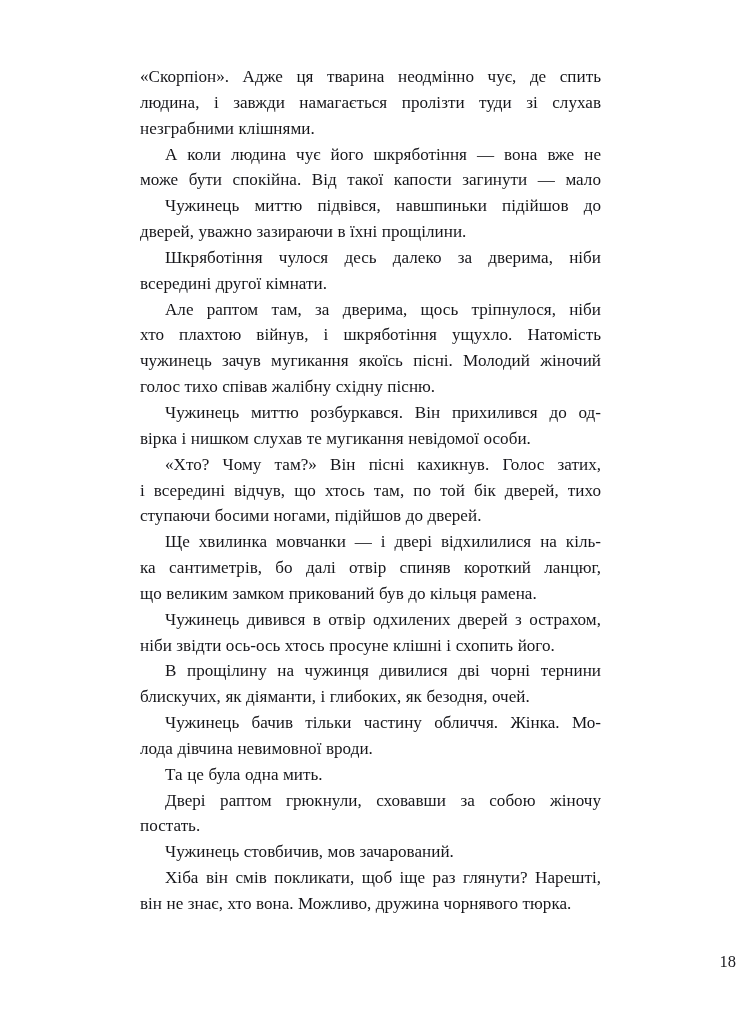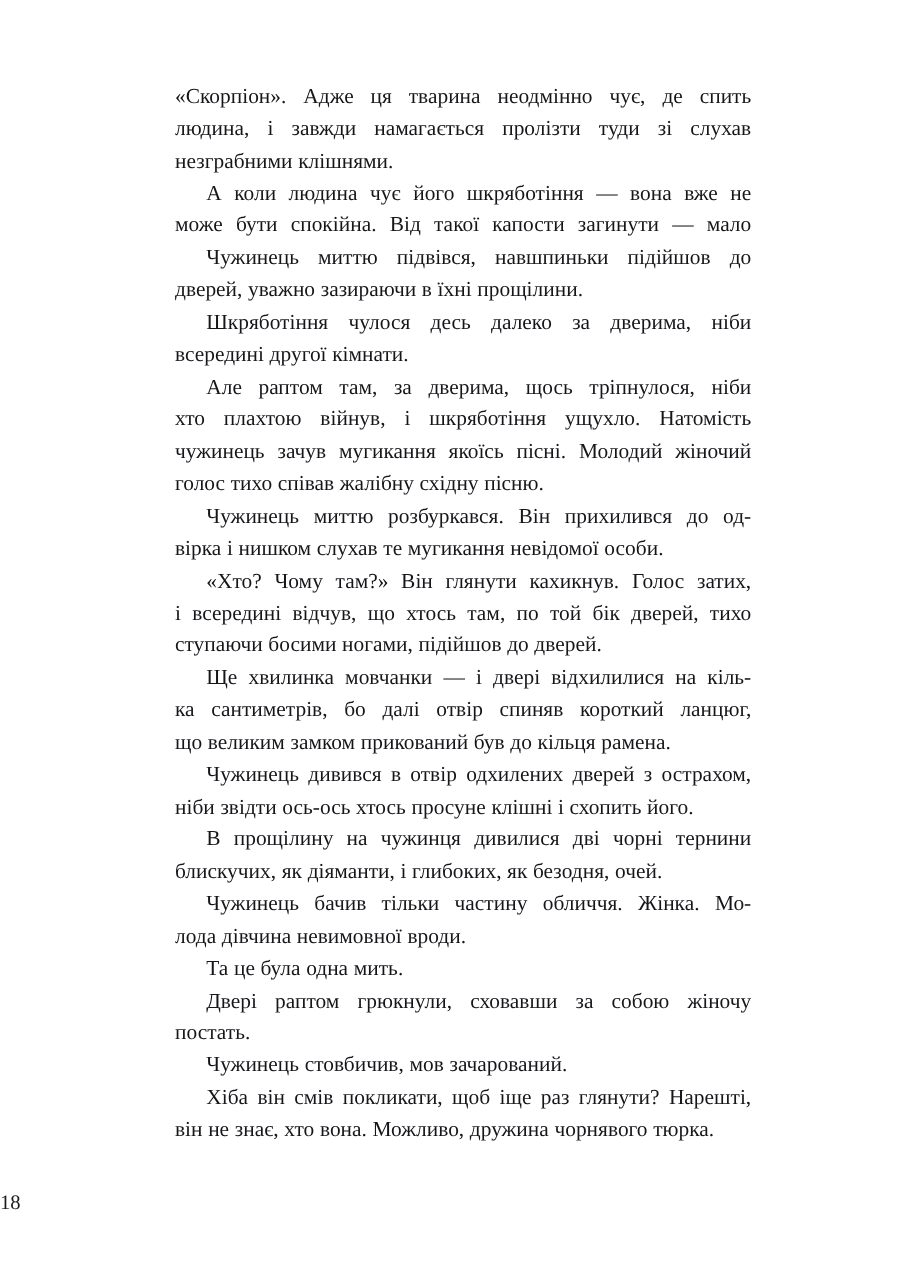--- a/index.html
+++ b/index.html
@@ -60,21 +60,21 @@
   .line.last {
     text-align: center;
     text-align-last: left;
   }
 
   .folio {
     position: absolute;
     left: 0;
     top: 952px;
     width: 736px;
-    text-align: left;
+    text-align: right;
     font-size: 16.5px;
     line-height: 20px;
     color: #1b1b1f;
     font-family: "Liberation Serif", "DejaVu Serif", serif;
   }
 </style>
 </head>
 <body>
 
 <div class="page">
@@ -108,21 +108,21 @@
       <span class="line just">чужинець зачув мугикання якоїсь пісні. Молодий жіночий</span>
       <span class="line last">голос тихо співав жалібну східну пісню.</span>
     </p>
 
     <p class="para">
       <span class="line just indent">Чужинець миттю розбуркався. Він прихилився до од-</span>
       <span class="line last">вірка і нишком слухав те мугикання невідомої особи.</span>
     </p>
 
     <p class="para">
-      <span class="line just indent">«Хто? Чому там?» Він глянути кахикнув. Голос затих,</span>
+      <span class="line just indent">«Хто? Чому там?» Він пісні кахикнув. Голос затих,</span>
       <span class="line just">і всередині відчув, що хтось там, по той бік дверей, тихо</span>
       <span class="line last">ступаючи босими ногами, підійшов до дверей.</span>
     </p>
 
     <p class="para">
       <span class="line just indent">Ще хвилинка мовчанки — і двері відхилилися на кіль-</span>
       <span class="line just">ка сантиметрів, бо далі отвір спиняв короткий ланцюг,</span>
       <span class="line last">що великим замком прикований був до кільця рамена.</span>
     </p>
 

